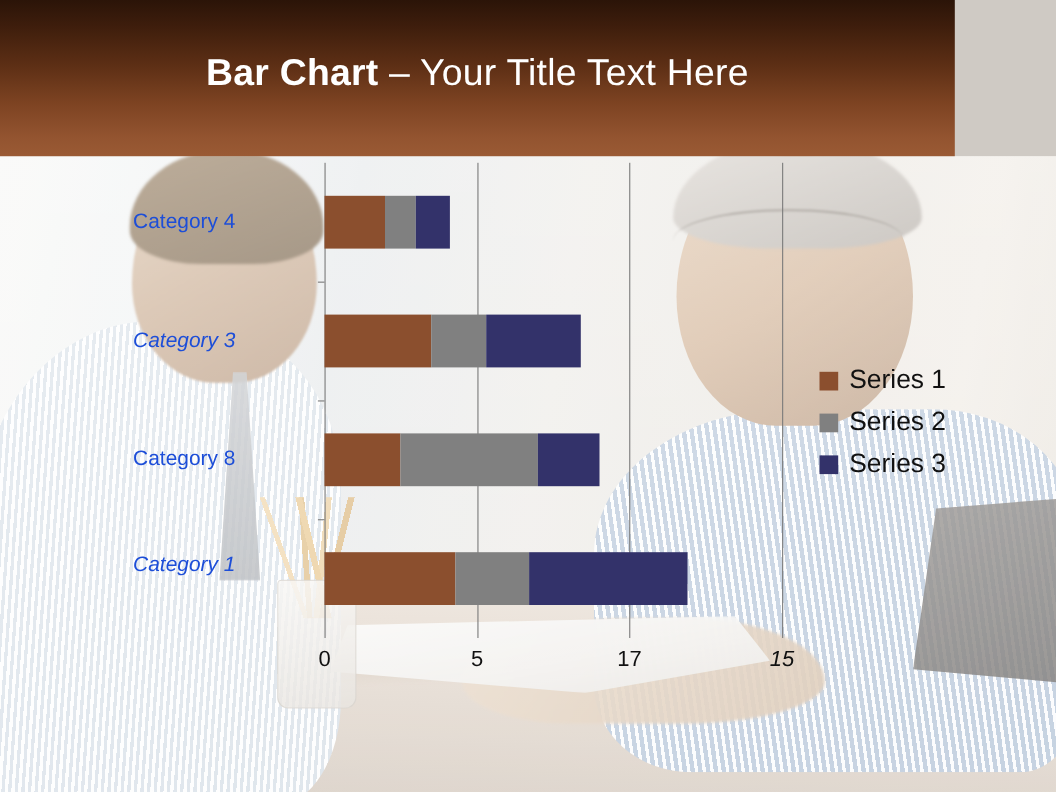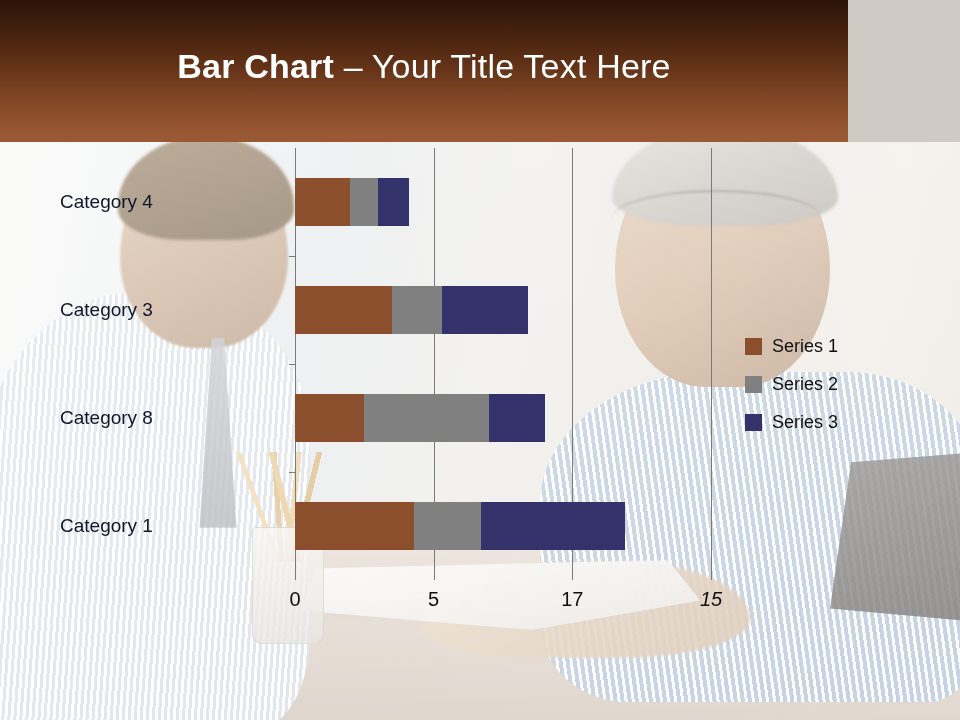--- a/index.html
+++ b/index.html
@@ -180,20 +180,21 @@
     position: absolute;
     left: 0; top: 0;
     width: 848px; height: 142px;
     background: linear-gradient(180deg,
       #2b1408 0%,
       #3d1d0c 16%,
       #5d2f15 42%,
       #7d4322 66%,
       #935430 88%,
       #9a5a34 100%);
+    padding-left: 20px;
   }
   #title-text {
     position: absolute;
     left: 0; right: 0;
     top: 47px;
     text-align: center;
     color: #ffffff;
     font-size: 34px;
     letter-spacing: 0.2px;
     white-space: nowrap;
@@ -241,22 +242,22 @@
     top: 30px;
     height: 48px;
     display: flex;
   }
   .seg { height: 100%; }
 
   .cat-label {
     position: absolute;
     left: 60px;
     width: 215px;
-    text-align: left;
-    color: #0f172a;
+    text-align: center;
+    color: #1d4ed8;
     font-size: 19px;
     line-height: 20px;
   }
 
   .x-tick-label {
     position: absolute;
     top: 446px;
     width: 60px;
     margin-left: -30px;
     text-align: center;
@@ -277,21 +278,21 @@
     height: 38px;
   }
   .legend-swatch {
     width: 17px;
     height: 17px;
     margin-right: 10px;
     flex: 0 0 auto;
   }
   .legend-label {
     color: #111111;
-    font-size: 18px;
+    font-size: 24px;
     white-space: nowrap;
   }
 </style>
 </head>
 <body>
 
 <div id="slide">
 
   <div id="photo">
     <div class="ph ph-wall"></div>
@@ -369,18 +370,18 @@
         <div class="legend-item">
           <span class="legend-swatch" style="background: rgb(51, 50, 106);"></span>
           <span class="legend-label">Series 3</span>
         </div>
       </div>
   <div class="x-tick-label" style="left: 295px;">0</div>
       <div class="x-tick-label" style="left: 433.667px;">5</div>
       <div class="x-tick-label" style="left: 572.333px;">17</div>
       <div class="x-tick-label" style="left: 711px; font-style: italic;">15</div>
       <div class="cat-label" style="top: 50px;">Category 4</div>
-      <div class="cat-label" style="top: 158px;">Category 3</div>
+      <div class="cat-label" style="top: 158px; font-style: italic;">Category 3</div>
       <div class="cat-label" style="top: 266px;">Category 8</div>
-      <div class="cat-label" style="top: 374px;">Category 1</div>
+      <div class="cat-label" style="top: 362px; font-style: italic;">Category 1</div>
     </div>
 
 </div>
 
 </body></html>

